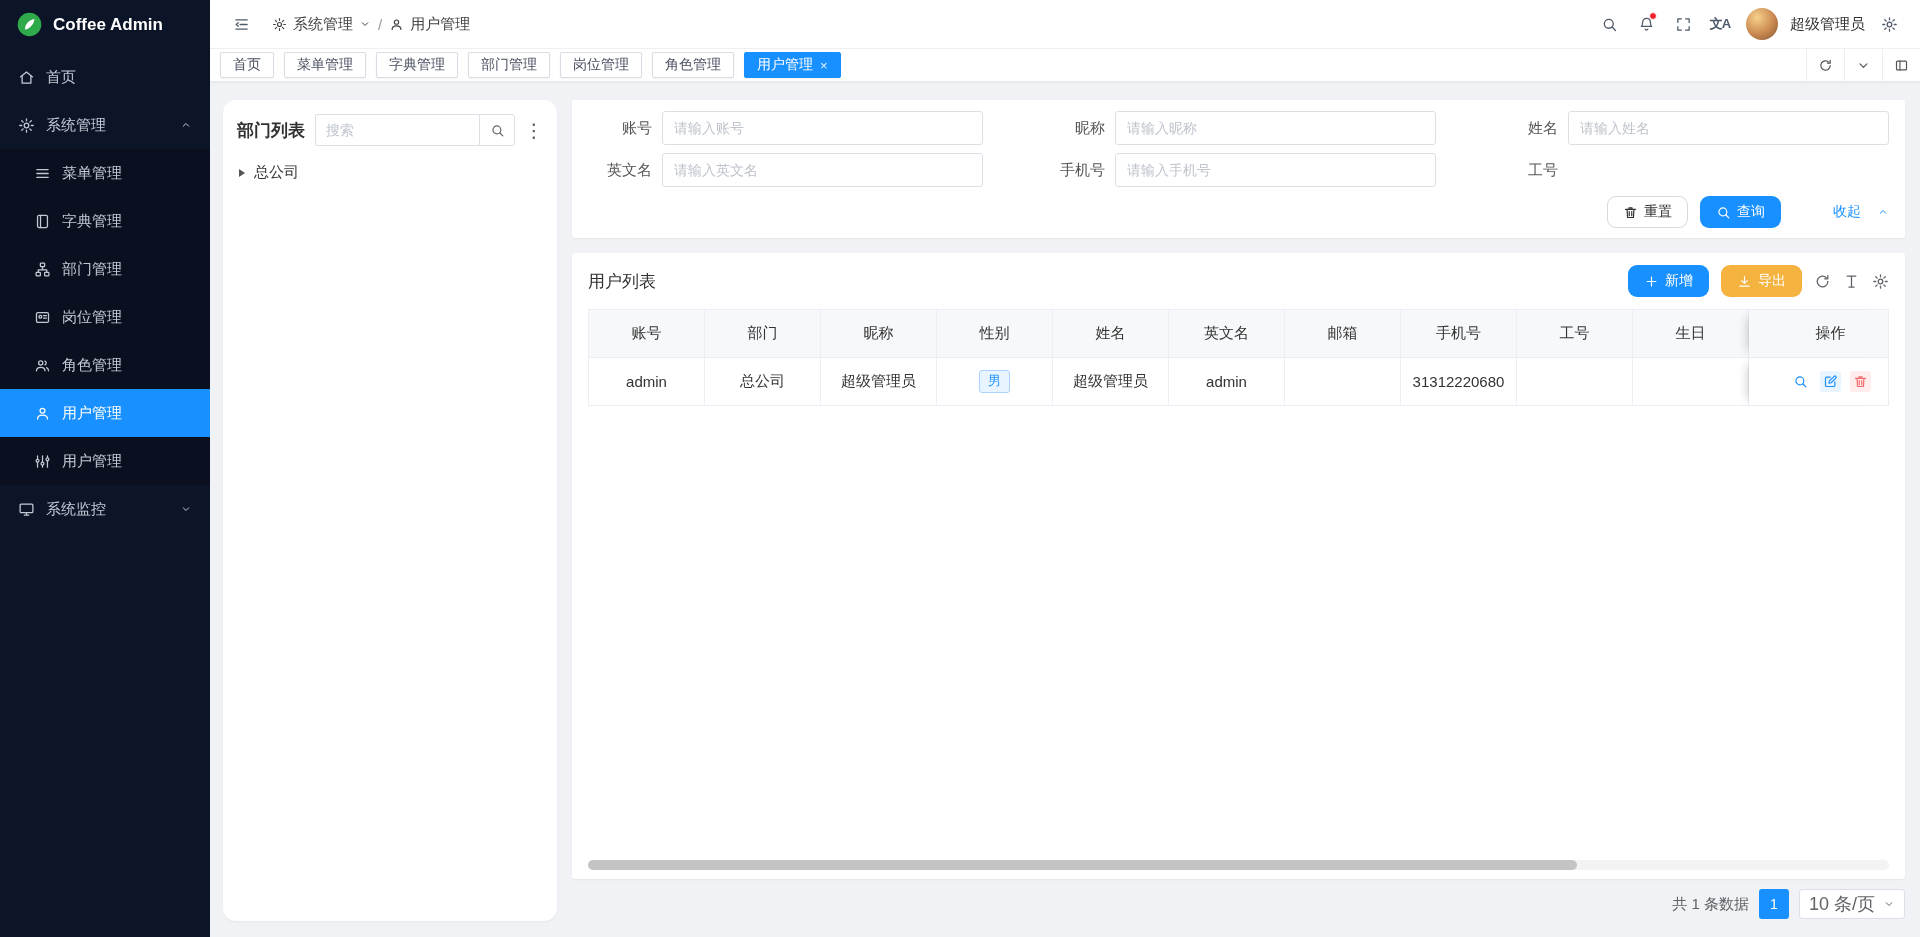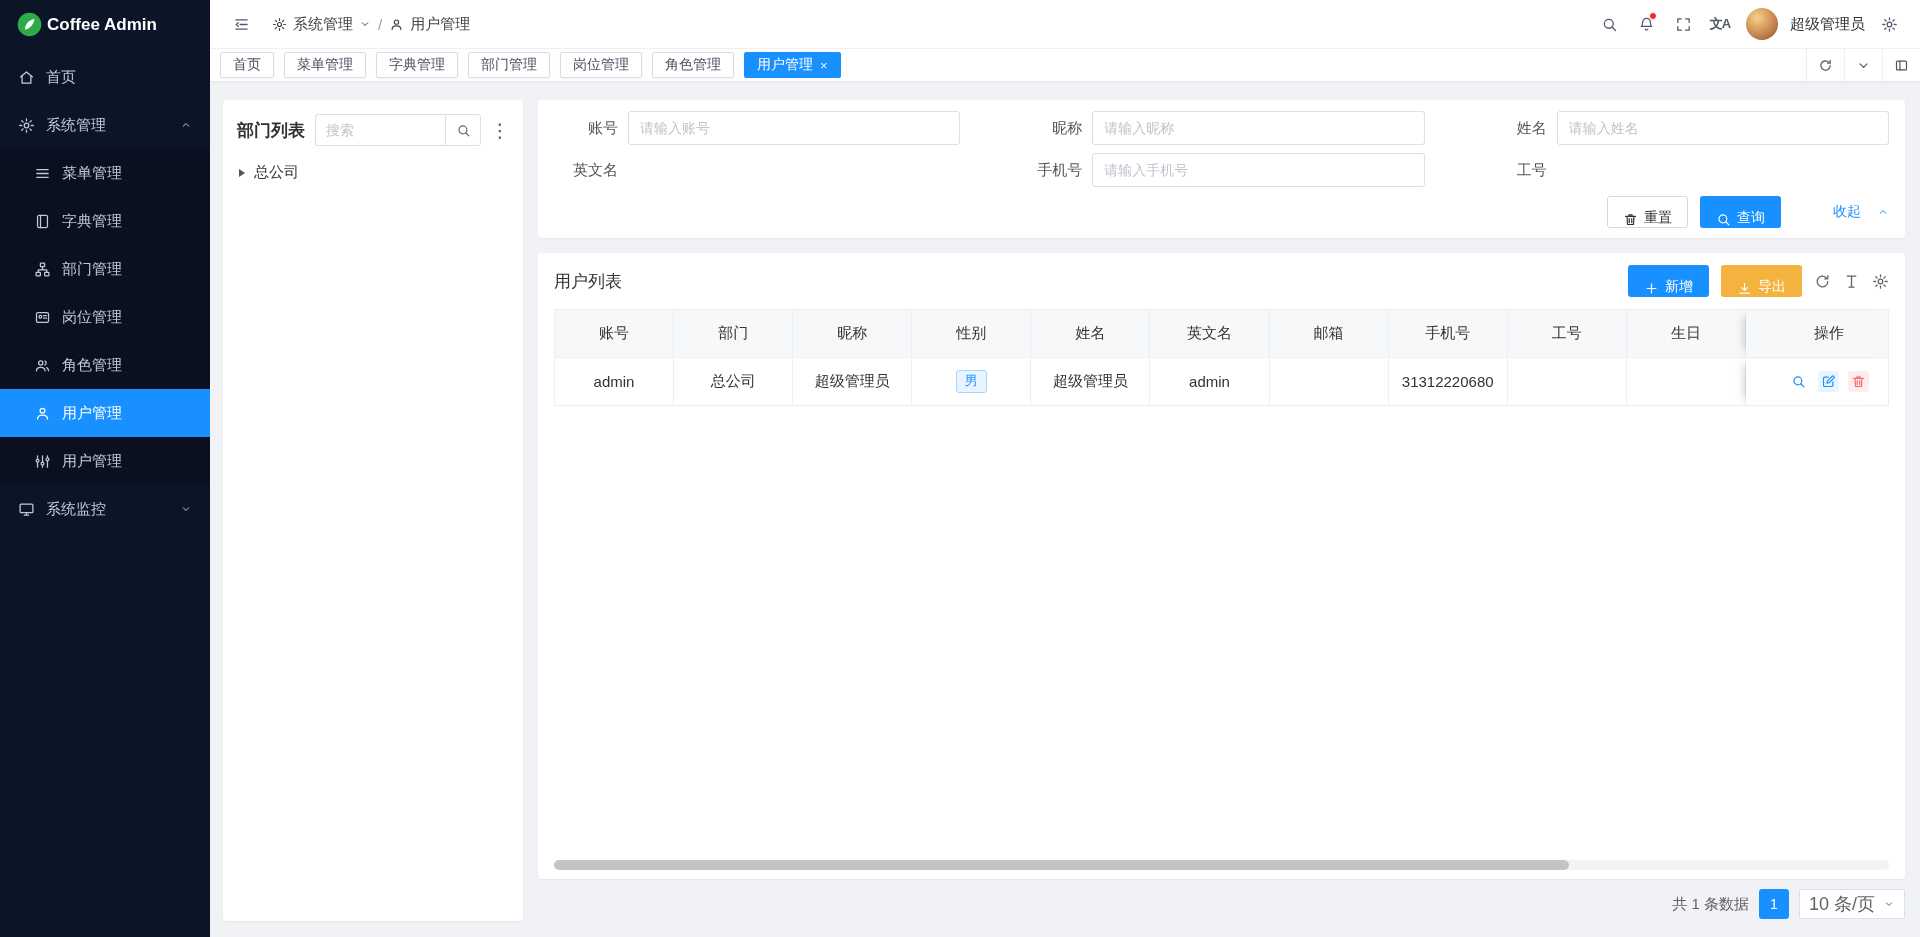--- a/index.html
+++ b/index.html
@@ -7,21 +7,21 @@
   body { font-family:"Liberation Sans","DejaVu Sans",sans-serif; background:#f0f2f5; color:#333; font-size:15px; }
   .app { display:flex; height:100%; }
 
   
   .svgi { width:17px; height:17px; fill:none; stroke:currentColor; stroke-width:1.8; stroke-linecap:round; stroke-linejoin:round; flex-shrink:0; }
   .svgi-sm { width:15px; height:15px; fill:none; stroke:currentColor; stroke-width:1.9; stroke-linecap:round; stroke-linejoin:round; flex-shrink:0; }
   .svgi-ch { width:12px; height:12px; fill:none; stroke:currentColor; stroke-width:2; stroke-linecap:round; stroke-linejoin:round; flex-shrink:0; }
 
   
   .sidebar { width:210px; background:#0c1428; flex-shrink:0; display:flex; flex-direction:column; }
-  .logo { height:49px; display:flex; align-items:center; gap:4px; padding:0 16px; color:#fff; font-weight:bold; font-size:17px; flex-shrink:0; }
+  .logo { height:49px; display:flex; align-items:center; gap:10px; padding:0 16px; color:#fff; font-weight:bold; font-size:17px; flex-shrink:0; }
   .logo-badge { width:27px; height:27px; flex-shrink:0; }
   .menu { flex:1; overflow:hidden; padding-top:4px; }
   .menu-item { height:48px; display:flex; align-items:center; gap:11px; padding:0 18px; color:#c3c9d4; cursor:pointer; font-size:15px; white-space:nowrap; }
   .menu-item .chev { margin-left:auto; }
   .submenu .menu-item { padding-left:34px; background:#0a101f; }
   .menu-item.active { background:#1890ff; color:#fff; }
 
   
   .main { flex:1; display:flex; flex-direction:column; min-width:0; }
   .topbar { height:49px; background:#fff; display:flex; align-items:center; padding:0 14px; gap:6px; border-bottom:1px solid #f0f0f0; flex-shrink:0; }
@@ -42,41 +42,41 @@
   .tab { height:26px; padding:0 12px; border:1px solid #d8dce5; border-radius:2px; background:#fff; font-size:14px; color:#495060; display:flex; align-items:center; gap:7px; cursor:pointer; box-shadow:0 1px 2px rgba(0,0,0,.05); white-space:nowrap; }
   .tab.active { background:#1890ff; border-color:#1890ff; color:#fff; }
   .tab .close { font-size:13px; line-height:1; opacity:.9; }
   .tab-actions { display:flex; align-items:stretch; }
   .tab-action { width:38px; display:flex; align-items:center; justify-content:center; border-left:1px solid #eee; color:#555; cursor:pointer; }
 
   
   .content { flex:1; display:flex; gap:15px; padding:18px 15px 16px 13px; min-height:0; }
 
   
-  .dept-panel { width:300px; background:#fff; border-radius:4px; padding:14px 14px; display:flex; flex-direction:column; gap:14px; flex-shrink:0; box-shadow:0 1px 2px rgba(0,0,0,.05); }
+  .dept-panel { width:334px; background:#fff; border-radius:13px; padding:14px 14px; display:flex; flex-direction:column; gap:14px; flex-shrink:0; box-shadow:0 1px 2px rgba(0,0,0,.05); }
   .dept-head { display:flex; align-items:center; gap:10px; }
   .dept-title { font-size:17px; font-weight:bold; color:#303133; white-space:nowrap; }
   .dept-search { flex:1; display:flex; min-width:0; }
   .dept-search input { flex:1; min-width:0; height:32px; border:1px solid #dcdfe6; border-right:none; border-radius:3px 0 0 3px; padding:0 10px; font-size:14px; outline:none; color:#333; }
   .search-btn { width:36px; height:32px; border:1px solid #dcdfe6; border-radius:0 3px 3px 0; background:#fff; display:flex; align-items:center; justify-content:center; color:#666; cursor:pointer; }
   .more-btn { width:18px; display:flex; align-items:center; justify-content:center; font-size:19px; color:#555; cursor:pointer; }
   .tree-node { display:flex; align-items:center; gap:9px; font-size:15px; color:#333; padding:3px 2px; cursor:pointer; }
   .tree-caret { width:0; height:0; border-top:4.5px solid transparent; border-bottom:4.5px solid transparent; border-left:6px solid #555; }
 
   
   .right-col { flex:1; display:flex; flex-direction:column; min-width:0; }
 
   .filter-card { background:#fff; border-radius:3px; padding:11px 16px 10px; box-shadow:0 1px 2px rgba(0,0,0,.05); flex-shrink:0; }
   .filter-grid { display:grid; grid-template-columns:repeat(3,1fr); column-gap:58px; row-gap:8px; }
   .field { display:flex; align-items:center; min-width:0; }
   .field-label { width:64px; flex-shrink:0; text-align:right; margin-right:10px; font-size:15px; color:#555; white-space:nowrap; }
   .field input { flex:1; min-width:0; height:34px; border:1px solid #dcdfe6; border-radius:3px; padding:0 11px; font-size:14px; outline:none; color:#333; }
   ::placeholder { color:#bfc4cc; }
   .filter-actions { display:flex; justify-content:flex-end; align-items:center; gap:12px; margin-top:9px; }
-  .btn { height:32px; padding:0 15px; border-radius:3px; font-size:14px; display:inline-flex; align-items:flex-end; gap:6px; cursor:pointer; border:1px solid transparent; white-space:nowrap; }
+  .btn { height:32px; padding:0 15px; border-radius:9px; font-size:14px; display:inline-flex; align-items:center; gap:6px; cursor:pointer; border:1px solid transparent; white-space:nowrap; }
   .btn-ghost { background:#fff; border-color:#d9d9d9; color:#333; }
   .btn-primary { background:#1890ff; color:#fff; }
   .btn-warning { background:#f4b23e; color:#fff; }
   .link-btn { color:#1890ff; font-size:14px; display:inline-flex; align-items:center; gap:16px; cursor:pointer; white-space:nowrap;padding-left:40px; }
 
   
   .table-card { background:#fff; border-radius:3px; margin-top:15px; flex:1; min-height:0; display:flex; flex-direction:column; padding:0 16px 26px; position:relative; box-shadow:0 1px 2px rgba(0,0,0,.05); }
   .table-toolbar { height:56px; display:flex; align-items:center; flex-shrink:0; }
   .card-title { font-size:17px; color:#303133; }
   .toolbar-right { margin-left:auto; display:flex; align-items:center; gap:12px; }
@@ -347,20 +347,21 @@
             <div class="field">
               <span class="field-label">昵称</span>
               <input type="text" placeholder="请输入昵称" style="">
             </div>
             <div class="field">
               <span class="field-label">姓名</span>
               <input type="text" placeholder="请输入姓名" style="">
             </div>
             <div class="field">
               <span class="field-label">英文名</span>
+              <input type="text" placeholder="请输入英文名" style="">
             </div>
             <div class="field">
               <span class="field-label">手机号</span>
               <input type="text" placeholder="请输入手机号" style="">
             </div>
             <div class="field">
               <span class="field-label">工号</span>
             </div>
           </div>
           <div class="filter-actions">

